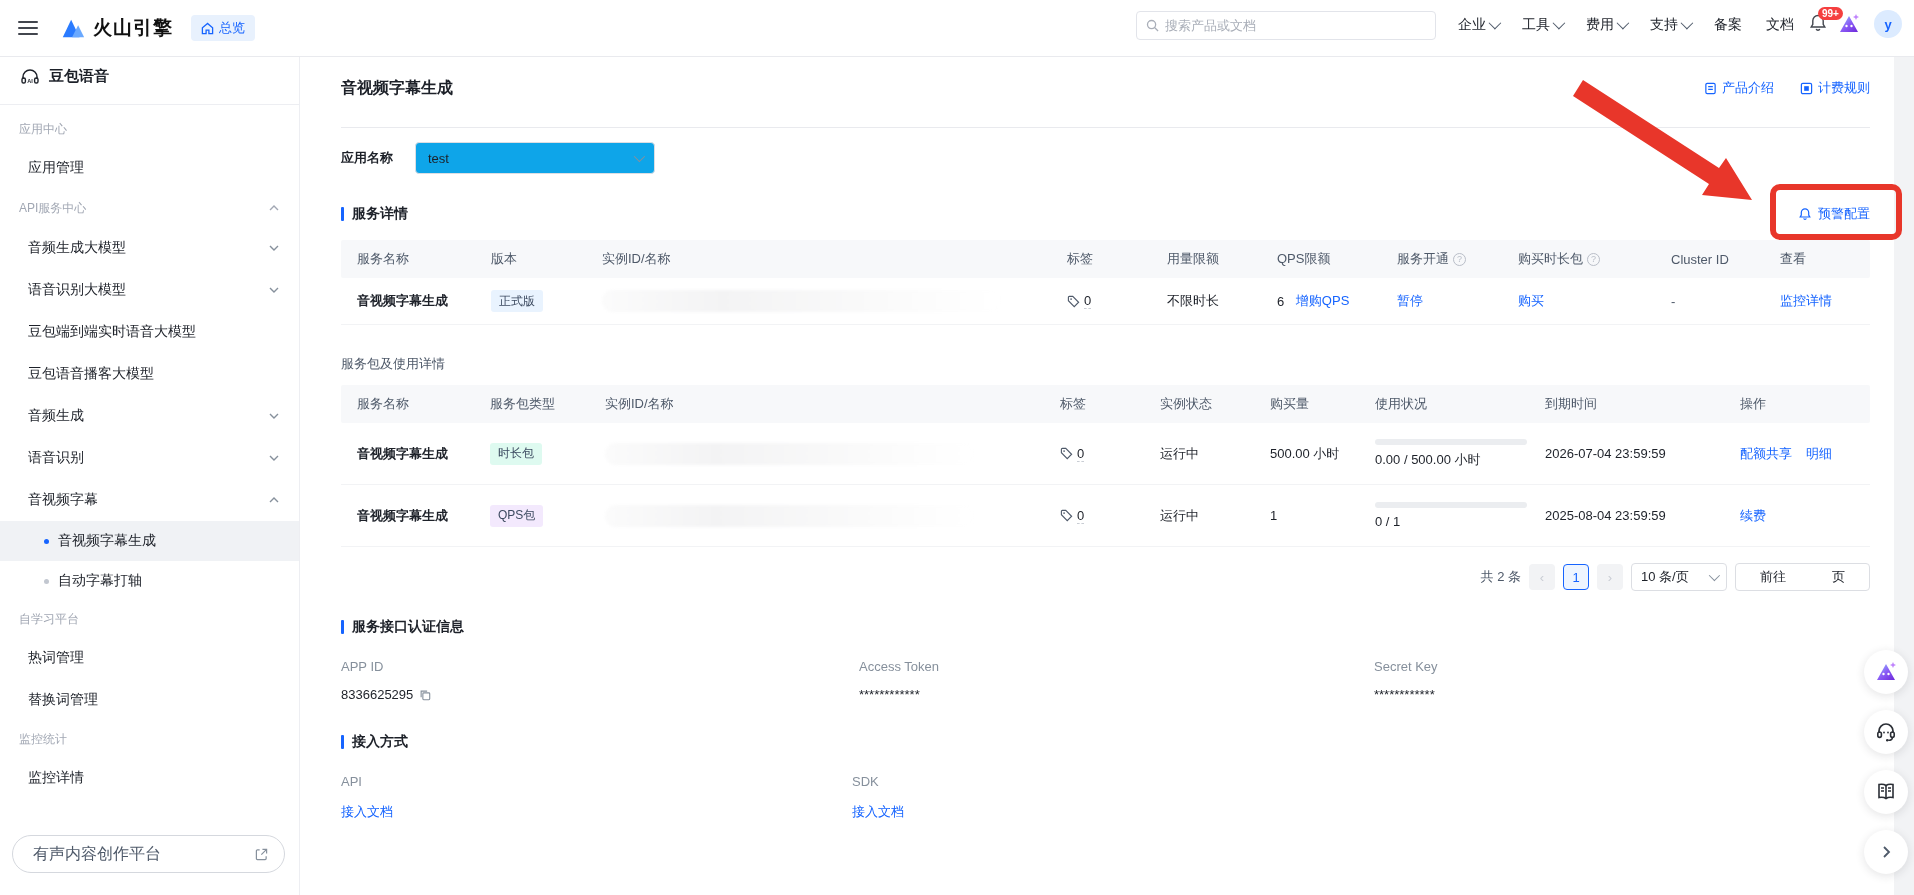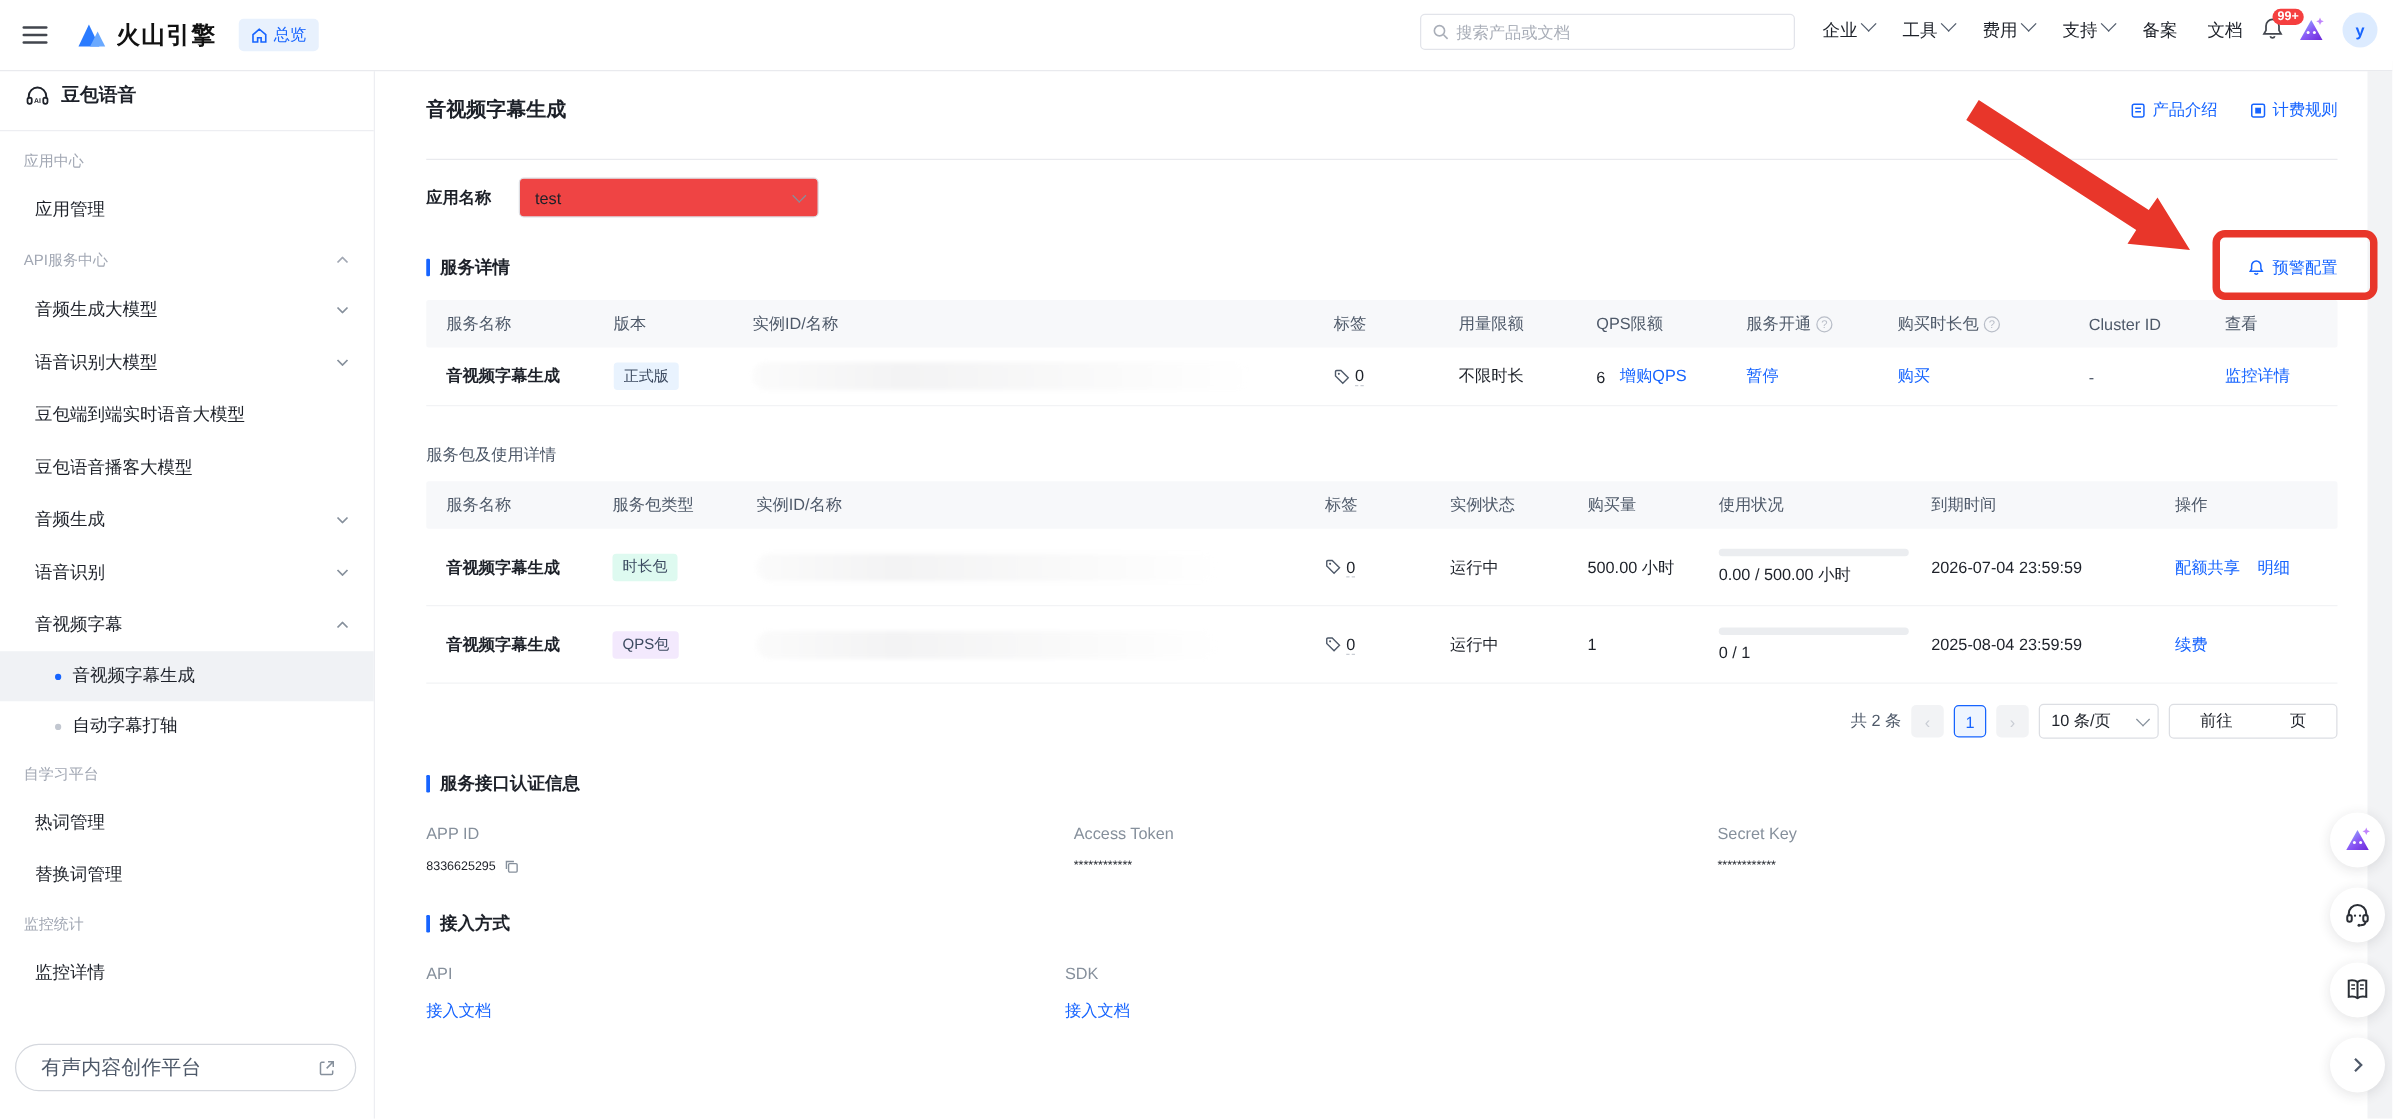--- a/index.html
+++ b/index.html
@@ -17,21 +17,21 @@
   .burger div { height:2px; background:#42464e; border-radius:1px; }
   .logo-wrap { display:flex; align-items:center; gap:7px; margin-right:18px; }
   .logo-text { font-size:19px; font-weight:700; letter-spacing:1px; color:#111; }
   .overview-badge { display:flex; align-items:center; gap:5px; background:#e8f1fd; color:#1664ff;
     border-radius:4px; height:26px; padding:0 10px; font-size:13px; cursor:pointer; }
   .search-box { position:absolute; left:1136px; top:11px; width:300px; height:29px; border:1px solid #e2e4ea;
     border-radius:4px; display:flex; align-items:center; padding:0 9px; gap:6px; background:#fff; }
   .search-box input { border:0; outline:0; flex:1; font-size:13px; font-family:inherit; color:#1d2129; background:transparent; }
   .search-box input::placeholder { color:#a9aeb8; }
   .top-nav { position:absolute; right:120px; top:0; height:49px; display:flex; align-items:center; gap:24px; }
-  .top-nav .nav-item { display:flex; align-items:flex-start; gap:3px; font-size:14px; color:#1d2129; cursor:pointer; white-space:nowrap; }
+  .top-nav .nav-item { display:flex; align-items:center; gap:3px; font-size:14px; color:#1d2129; cursor:pointer; white-space:nowrap; }
   .caret { width:9px; height:9px; border-right:1.5px solid #4e5969; border-bottom:1.5px solid #4e5969;
     transform:rotate(45deg) translateY(-2px); display:inline-block; }
   .bell-wrap { position:absolute; right:86px; top:13px; cursor:pointer; }
   .bell-badge { position:absolute; top:-6px; left:10px; background:#f53f3f; color:#fff; font-size:10px;
     border-radius:8px; padding:1px 4px; line-height:11px; font-weight:700; }
   .ai-top { position:absolute; right:52px; top:11px; cursor:pointer; }
   .avatar { position:absolute; right:12px; top:10px; width:28px; height:28px; border-radius:50%;
     background:#dcebff; color:#1664ff; font-weight:700; display:flex; align-items:center; justify-content:center; font-size:13px; cursor:pointer; }
 
   
@@ -57,21 +57,21 @@
   .page-head { height:79px; display:flex; align-items:center; justify-content:space-between;
     border-bottom:1px solid #e9eaee; }
   .page-title { font-size:16px; font-weight:700; }
   .head-links { display:flex; gap:26px; }
   .blue-link { color:#1664ff; cursor:pointer; text-decoration:none; }
   .head-links .hl { display:flex; align-items:center; gap:5px; font-size:13px; }
 
   .app-row { margin-top:14px; display:flex; align-items:center; gap:22px; }
   .app-label { font-size:13px; font-weight:600; }
   .select { width:240px; height:32px; border:1px solid #dcdee3; border-radius:4px; display:flex; align-items:center;
-    justify-content:space-between; padding:0 12px; cursor:pointer; font-size:13px; background:#ef4444; }
+    justify-content:space-between; padding:0 12px; cursor:pointer; font-size:13px; background:#0ea5e9; }
   .sel-caret { width:8px; height:8px; border-right:1.5px solid #86909c; border-bottom:1.5px solid #86909c; transform:rotate(45deg) translateY(-2px); }
 
   .sec-row { margin-top:26px; height:28px; display:flex; align-items:center; justify-content:space-between; }
   .sec-title { display:flex; align-items:center; gap:8px; font-size:14px; font-weight:700; }
   .sec-bar { width:3px; height:14px; background:#1664ff; border-radius:1px; }
   .alert-btn { display:flex; align-items:center; gap:6px; color:#1664ff; font-size:13px; cursor:pointer; background:none; border:none; font-family:inherit; }
 
   .tbl { margin-top:12px; width:100%; }
   .tr { display:flex; align-items:center; }
   .thead { background:#f7f8fa; height:38px; color:#4e5969; font-weight:500; border-radius:2px; }
@@ -111,21 +111,21 @@
     display:flex; align-items:center; justify-content:center; cursor:pointer; }
   .pg-size { width:96px; height:28px; border:1px solid #dcdee3; border-radius:4px; display:flex; align-items:center;
     justify-content:space-between; padding:0 9px; cursor:pointer; color:#1d2129; }
   .pg-goto { height:28px; border:1px solid #dcdee3; border-radius:4px; display:flex; align-items:center;
     padding:0 24px; gap:6px; color:#1d2129; }
   .pg-goto input { width:34px; border:0; outline:0; font-family:inherit; font-size:13px; }
 
   
   .auth-grid { margin-top:18px; display:grid; grid-template-columns:518px 515px auto; }
   .f-label { color:#86909c; font-size:13px; }
-  .f-value { margin-top:13px; font-size:10px; display:flex; align-items:center; gap:6px; }
+  .f-value { margin-top:13px; font-size:13px; display:flex; align-items:center; gap:6px; }
   .access-grid { margin-top:18px; display:grid; grid-template-columns:511px auto; row-gap:14px; }
 
   
   .float-btn { position:absolute; right:6px; width:44px; height:44px; border-radius:50%; background:#fff;
     box-shadow:0 2px 10px rgba(31,35,41,.12); display:flex; align-items:center; justify-content:center;
     z-index:40; cursor:pointer; border:none; }
 
   
   .anno { position:absolute; z-index:60; pointer-events:none; }
   .anno-rect { position:absolute; left:1770px; top:184px; width:132px; height:56px;

